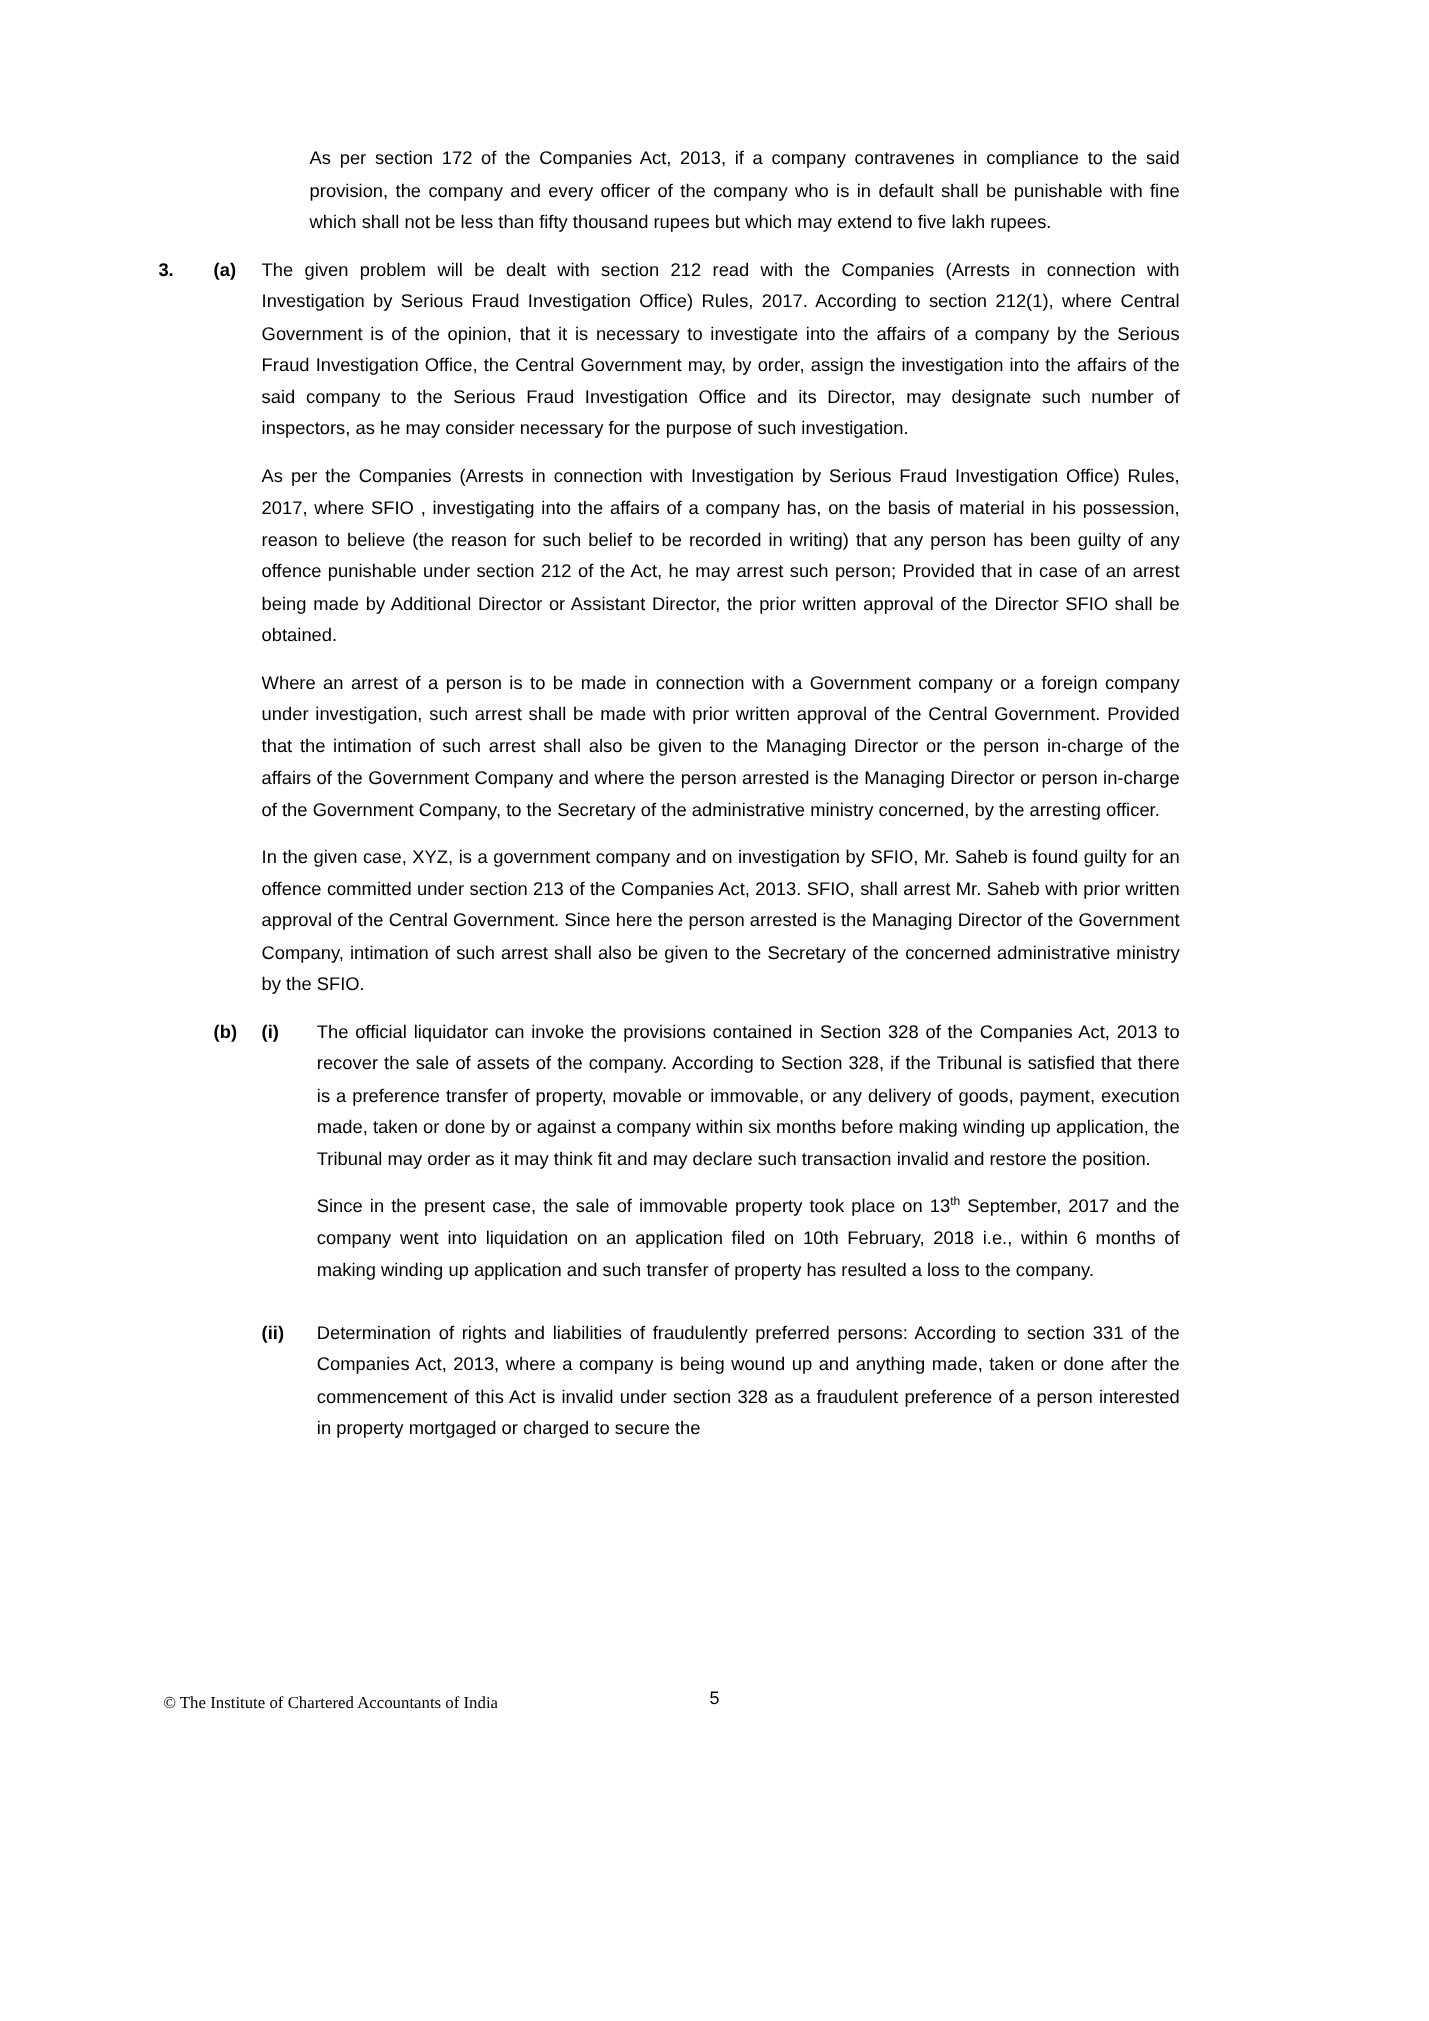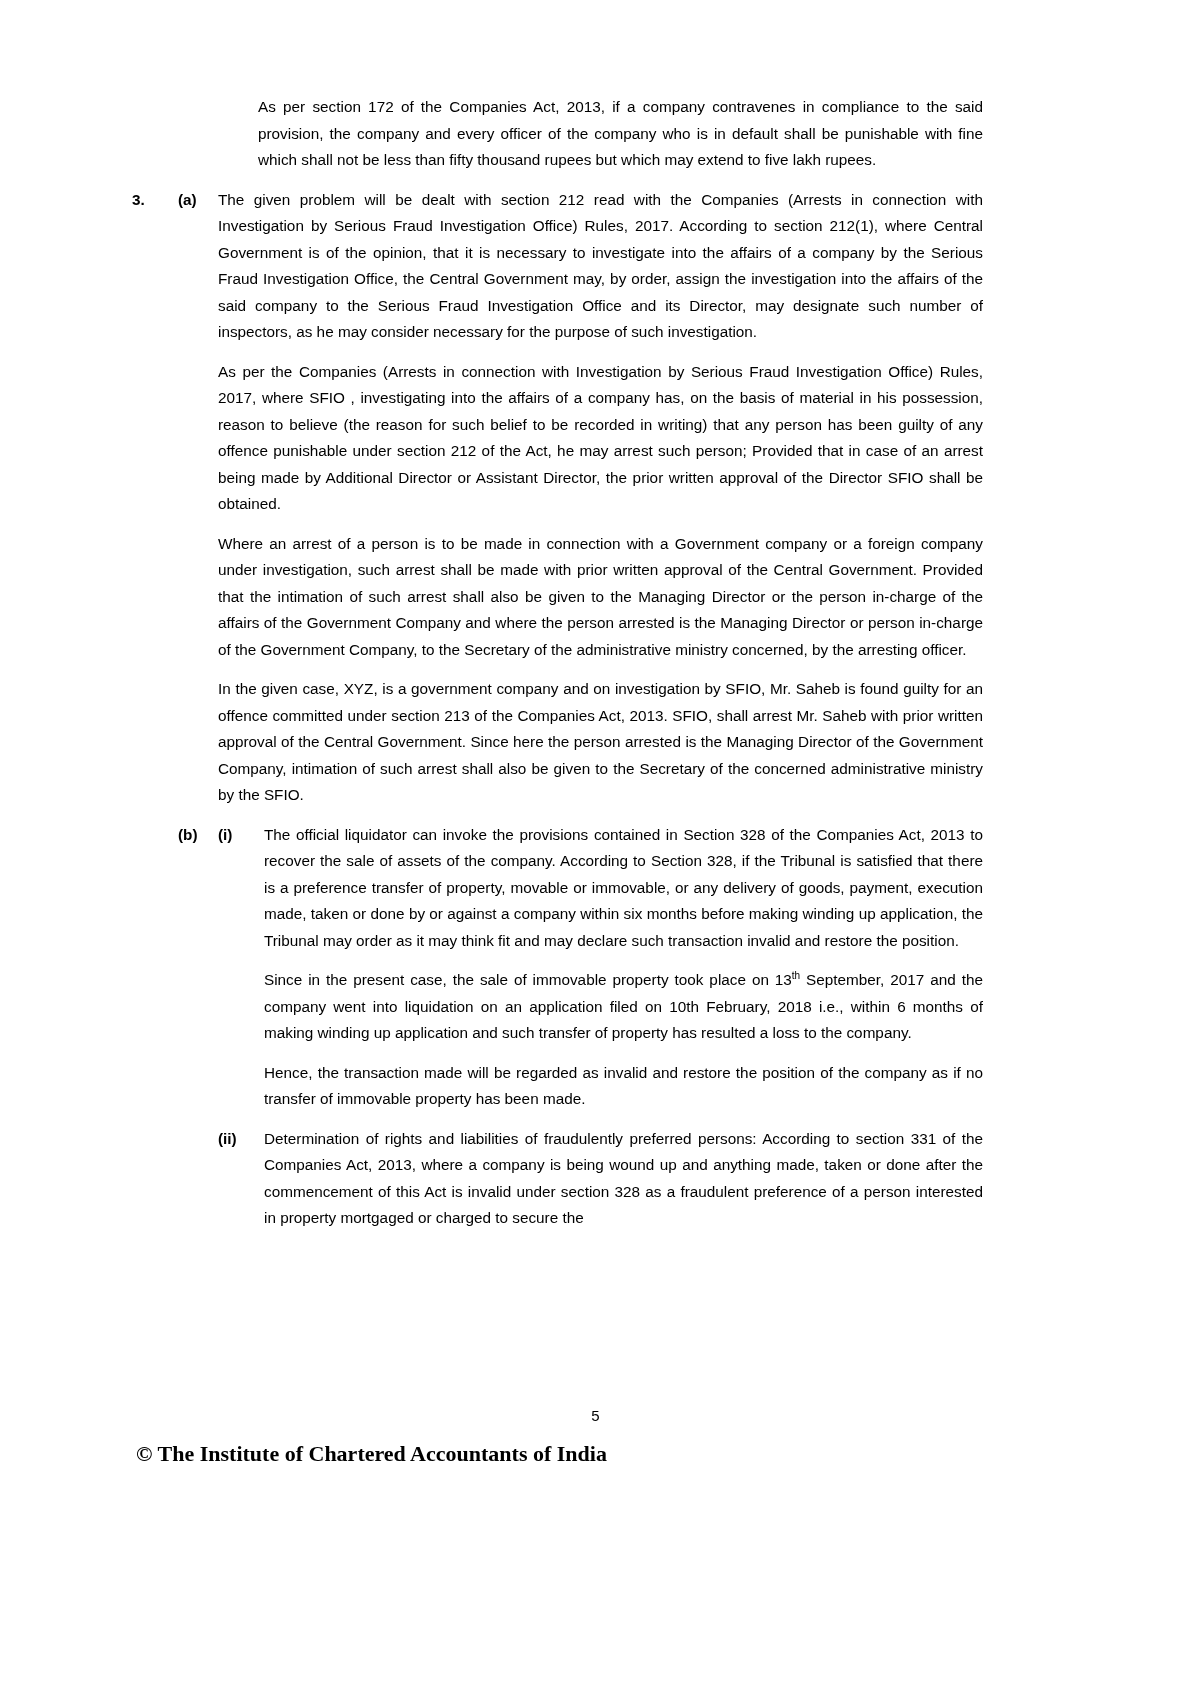--- a/index.html
+++ b/index.html
@@ -12,21 +12,21 @@
     height: 1684px;
     font-family: "Liberation Sans", sans-serif;
     color: #000000;
     position: relative;
   }
   .page {
     position: relative;
     width: 1054px;
     height: 1684px;
     box-sizing: border-box;
-    padding: 94px 108px 0 132px;
+    padding: 120px 108px 0 132px;
   }
   .content {
     width: 851px;
     margin-left: 0;
   }
   p {
     margin: 0 0 0 0;
     font-size: 15.3px;
     line-height: 26.5px;
     text-align: justify;
@@ -75,25 +75,25 @@
   .page-number {
     position: absolute;
     top: 1407px;
     left: 0;
     width: 1191px;
     text-align: center;
     font-size: 15px;
   }
   .footer {
     position: absolute;
-    top: 1441px;
+    top: 1412px;
     left: 136px;
     font-family: "Liberation Serif", serif;
-    font-weight: bold;
-    font-size: 22px;
+    font-weight: normal;
+    font-size: 14px;
   }
 </style>
 </head>
 <body>
 
 <div class="page">
   <div class="content">
 
     <div class="intro">
       <p>As per section 172 of the Companies Act, 2013, if a company contravenes in compliance to the said provision, the company and every officer of the company who is in default shall be punishable with fine which shall not be less than fifty thousand rupees but which may extend to five lakh rupees.</p>
@@ -109,21 +109,20 @@
         <p>In the given case, XYZ, is a government company and on investigation by SFIO, Mr. Saheb is found guilty for an offence committed under section 213 of the Companies Act, 2013. SFIO, shall arrest Mr. Saheb with prior written approval of the Central Government. Since here the person arrested is the Managing Director of the Government Company, intimation of such arrest shall also be given to the Secretary of the concerned administrative ministry by the SFIO.</p>
       </div>
     </div>
 
     <div class="block" style="margin-left:46px; margin-bottom:0;">
       <div class="alpha-col">(b)</div>
       <div class="roman-col">(i)</div>
       <div class="text-col">
         <p class="para-gap">The official liquidator can invoke the provisions contained in Section 328 of the Companies Act, 2013 to recover the sale of assets of the company. According to Section 328, if the Tribunal is satisfied that there is a preference transfer of property, movable or immovable, or any delivery of goods, payment, execution made, taken or done by or against a company within six months before making winding up application, the Tribunal may order as it may think fit and may declare such transaction invalid and restore the position.</p>
         <p class="para-gap"><span>Since in the present case, the sale of immovable property took place on 13</span><sup>th</sup><span> September, 2017 and the company went into liquidation on an application filed on 10th February, 2018 i.e., within 6 months of making winding up application and such transfer of property has resulted a loss to the company.</span></p>
-        <p>Hence, the transaction made will be regarded as invalid and restore the position of the company as if no transfer of immovable property has been made.</p>
       </div>
     </div>
 
     <div class="block" style="margin-left:86px; margin-top:13px;justify-content:center;">
       <div class="roman-col">(ii)</div>
       <div class="text-col">
         <p><span class="bold">Determination of rights and liabilities of fraudulently preferred persons:</span><span> According to section 331 of the Companies Act, 2013, where a company is being wound up and anything made, taken or done after the commencement of this Act is invalid under section 328 as a fraudulent preference of a person interested in property mortgaged or charged to secure the</span></p>
       </div>
     </div>
 

